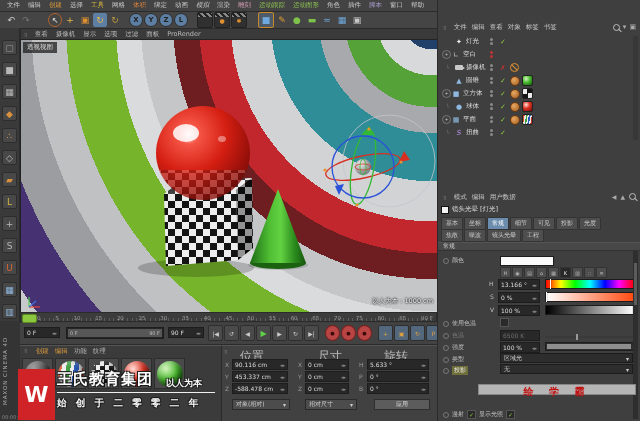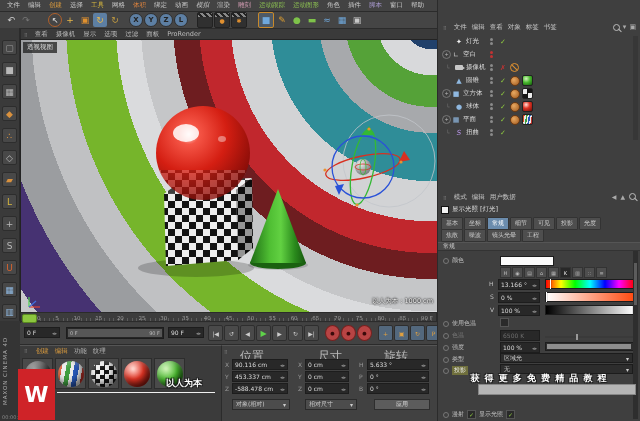--- a/index.html
+++ b/index.html
@@ -427,22 +427,24 @@
         </span>
         <span class="mat-tile">
           <i class="mat-ball mb5"></i>
         </span>
     </div>
   </div>
 
   <div class="logo">
       <span>W</span>
     </div>
+  <div class="company outline">王氏教育集团</div>
   <div class="slogan outline">以人为本</div>
   <div class="brand-line"></div>
+  <div class="founded outline">始 创 于 二 零 零 二 年</div>
 
   <div class="coords">
     <span class="grip" style="position:absolute;left:2px;top:3px;">⠿</span>
     <span class="c-head" style="left:18px;">位置</span>
     <span class="c-head" style="left:96px;">尺寸</span>
     <span class="c-head" style="left:162px;">旋转</span>
 
     <span class="c-axis" style="left:3px;top:15px;">X</span>
     <div class="fld" style="position:absolute;left:10px;top:13px;width:56px;">
         <span>90.116 cm</span>
@@ -629,21 +631,21 @@
         <span>用户数据</span>
     </span>
   </div>
   <div class="am-tools">
     <span>◀</span>
     <span>▲</span>
     <span class="mag"></span>
   </div>
   <div class="am-title">
     <i></i>
-    <span>显示光照 [灯光]</span>
+    <span>镜头光晕 [灯光]</span>
   </div>
   <div class="am-tabs" style="top:217px;">
     <span class="tab">基本</span>
       <span class="tab">坐标</span>
       <span class="tab active">常规</span>
       <span class="tab">细节</span>
       <span class="tab">可见</span>
       <span class="tab">投影</span>
       <span class="tab">光度</span>
   </div>
@@ -758,15 +760,15 @@
     <span class="chk">✓</span>
     <span>显示光照</span>
     <span class="chk">✓</span>
   </div>
 
   <div class="vsb">
       <i></i>
     </div>
 
   <div class="gray-bar"></div>
-  <div class="promo1 outline">获 得 更 多 免 费 精 品 教 程</div>
+  <div class="promo2">绘 学 霸</div>
 
 </div>
 
 </body></html>

